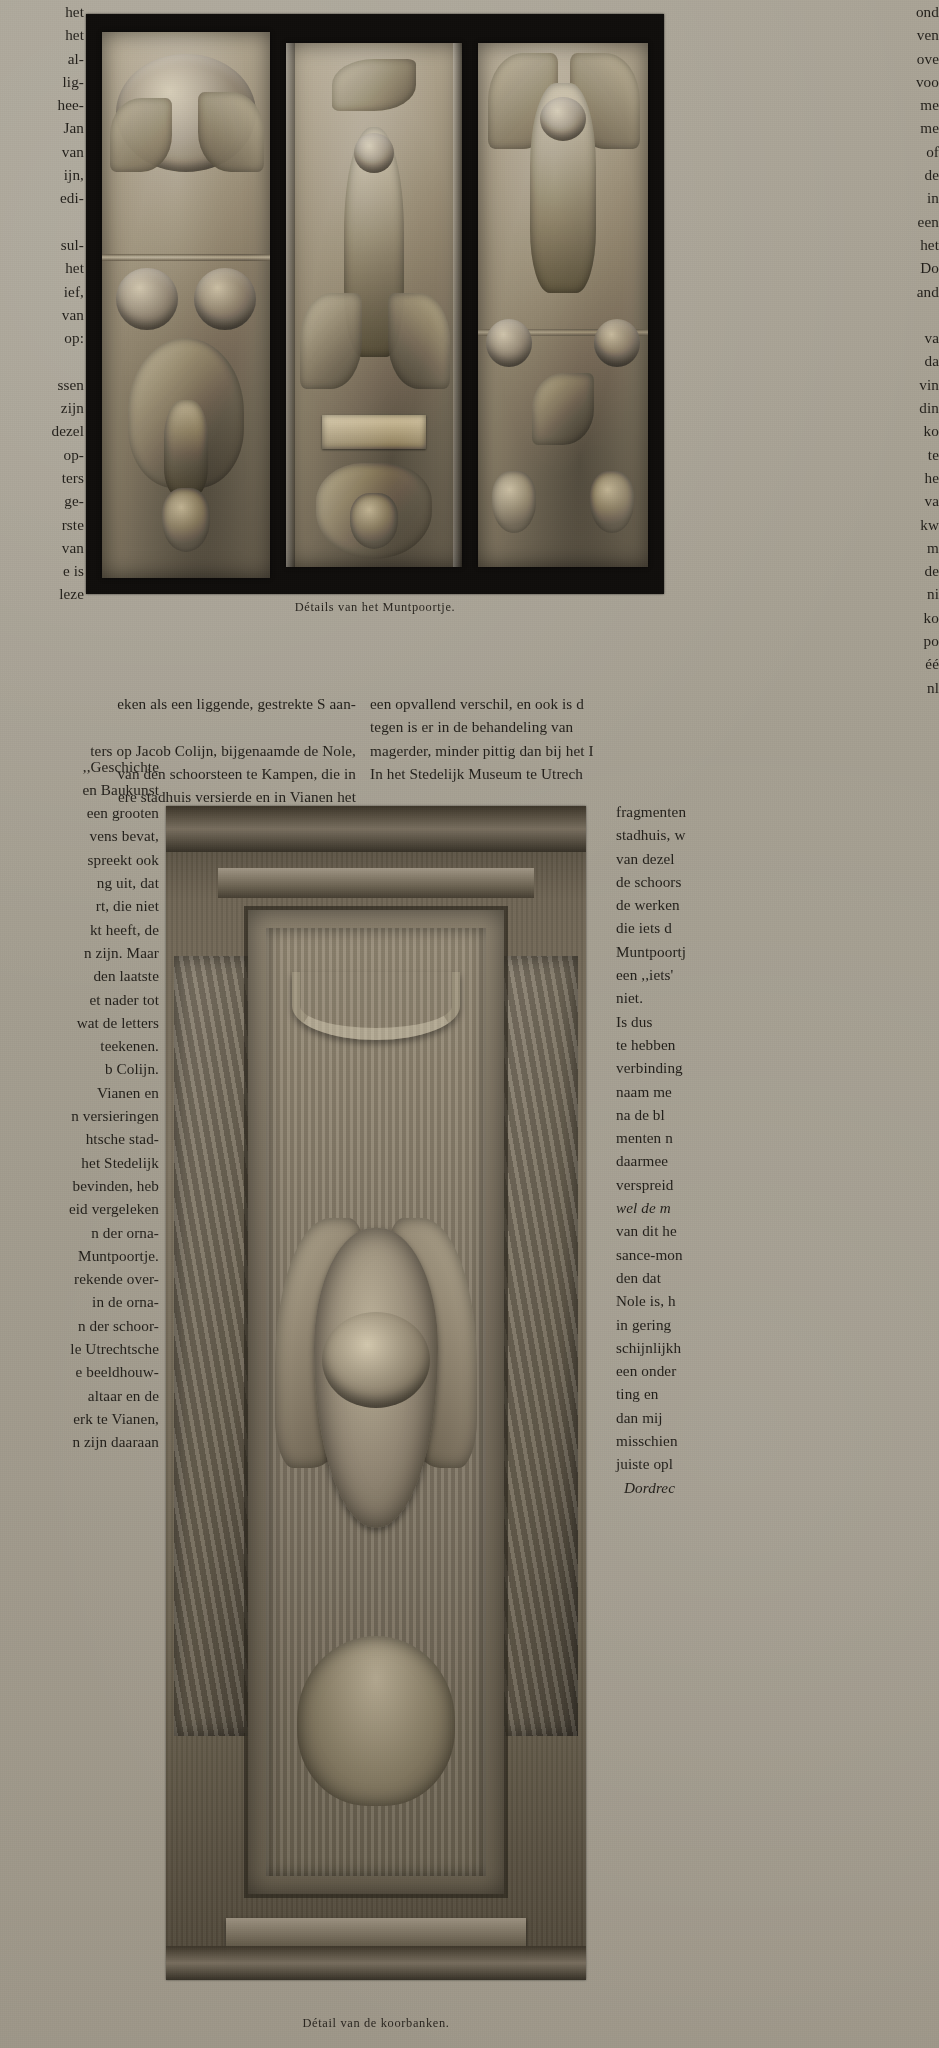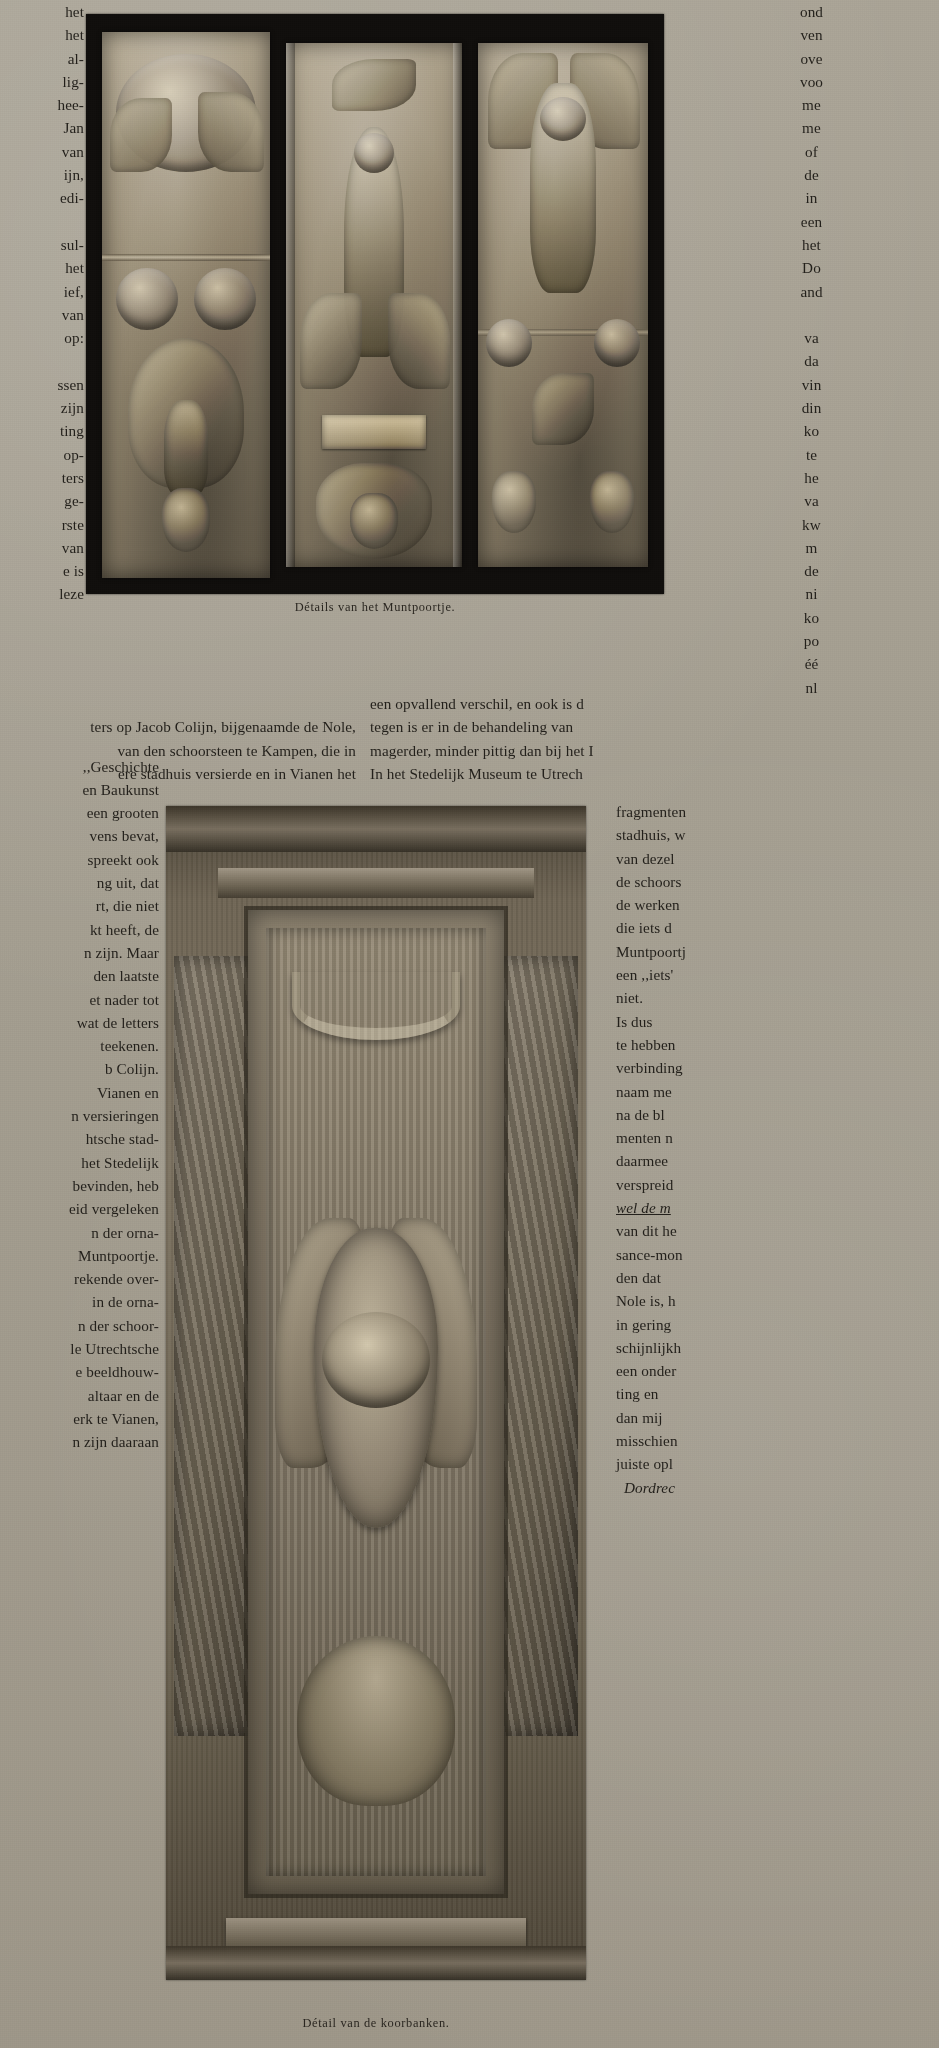--- a/index.html
+++ b/index.html
@@ -60,21 +60,21 @@
     top: 708px;
     width: 162px;
     text-align: right;
     padding-right: 3px;
     box-sizing: border-box;
   }
   .col-right-top {
     left: 684px;
     top: 0;
     width: 255px;
-    text-align: center;
+    text-align: right;
     box-sizing: border-box;
   }
   .col-mid-band {
     left: 0;
     top: 692px;
     width: 939px;
     box-sizing: border-box;
   }
   .band-left {
     position: absolute;
@@ -97,21 +97,21 @@
     width: 323px;
     text-align: left;
     box-sizing: border-box;
   }
   .signature {
     margin-top: 20px;
     font-style: italic;
     text-align: left;
     padding-left: 8px;
   }
-  .it { font-style: italic; text-decoration: underline; }
+  .it { font-style: italic; }
 
   
   .figure {
     position: absolute;
   }
   .fig-top {
     left: 86px;
     top: 14px;
     width: 578px;
     height: 580px;
@@ -352,21 +352,21 @@
     <p>edi-</p>
     <p class="blank"></p>
     <p>sul-</p>
     <p>het</p>
     <p>ief,</p>
     <p>van</p>
     <p>op:</p>
     <p class="blank"></p>
     <p>ssen</p>
     <p>zijn</p>
-    <p>ting</p>
+    <p>dezel</p>
     <p>op-</p>
     <p>ters</p>
     <p>ge-</p>
     <p>rste</p>
     <p>van</p>
     <p>e is</p>
     <p>leze</p>
   </div>
 
   <div class="col col-right-top">
@@ -447,20 +447,21 @@
           <div class="lum"></div>
         </div>
 
       </div>
     </div>
     <div class="caption">Détails van het Muntpoortje.</div>
   </div>
 
   <div class="col col-mid-band">
     <div class="band-left">
+      <p>eken als een liggende, gestrekte S aan-</p>
       <p class="blank"></p>
       <p>ters op Jacob Colijn, bijgenaamde de Nole,</p>
       <p>van den schoorsteen te Kampen, die in</p>
       <p>ere stadhuis versierde en in Vianen het</p>
       <p class="blank"></p>
       <p>aan   Reinoud</p>
       <p>n het steenen</p>
     </div>
     <div class="band-right">
       <p>een  opvallend  verschil,  en  ook  is  d</p>

